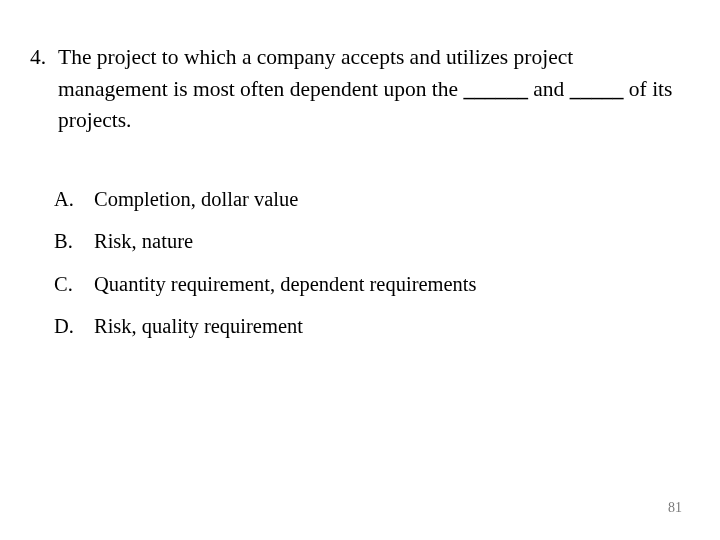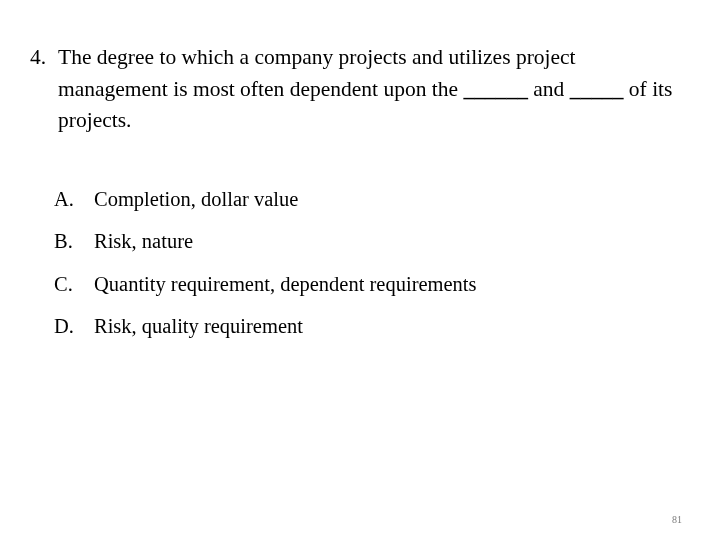--- a/index.html
+++ b/index.html
@@ -67,34 +67,34 @@
     left: 30px;
     top: 492px;
     font-family: "Liberation Serif", serif;
     font-weight: bold;
     font-size: 13.5px;
     letter-spacing: 0.1px;
   }
   .page-number {
     position: absolute;
     right: 38px;
-    bottom: 15px;
+    bottom: 24px;
     font-family: "Liberation Serif", serif;
-    font-size: 10px;
+    font-size: 14px;
     color: #7a7a7a;
   }
 </style>
 </head>
 <body>
 
 <div class="slide">
 
   <div class="question-block">
     <div class="question">
-      <span class="qnum">4.</span><span>The degree to which a company projects and utilizes</span>
+      <span class="qnum">4.</span><span>The project to which a company accepts and utilizes</span>
       <span>project management is most often dependent upon the</span>
       <span class="blank">______</span><span> and </span><span class="blank">_____</span><span> of its projects.</span>
     </div>
   </div>
 
   <div class="choices">
     <div class="choice-row">
       <span class="choice-letter">A.</span>
       <span class="choice-text">Completion, dollar value</span>
     </div>

